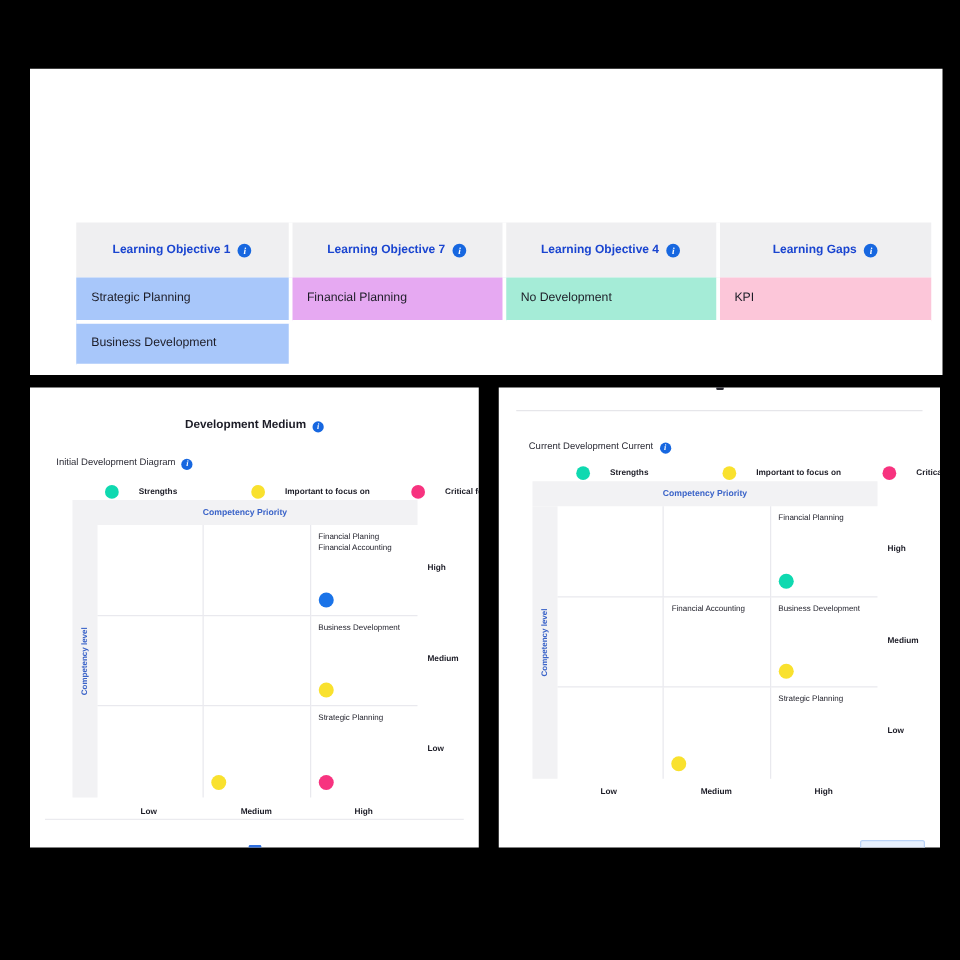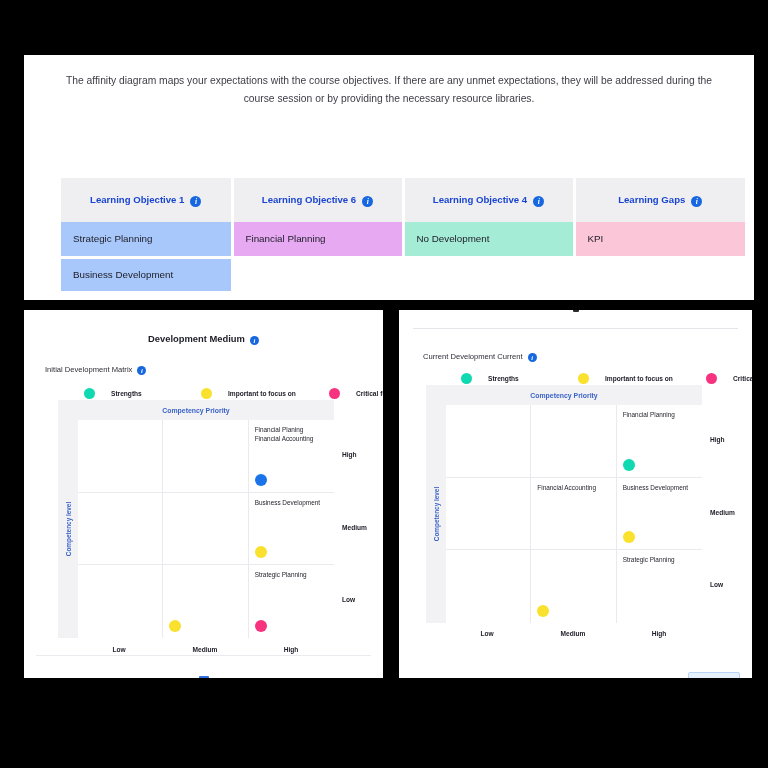--- a/index.html
+++ b/index.html
@@ -172,30 +172,29 @@
     position: absolute; font-size: 6.6px; color: #1c1c26;
     font-weight: bold; transform: translateX(-50%);
   }
 </style>
 </head>
 <body>
 
 <div class="stage">
 
   <div class="card-top">
-    <div class="page-desc">The affinity diagram maps your expectations with the course objectives. If there are any unmet expectations, they will be addressed during the course session or by providing the necessary resource libraries.</div>
 
     <table class="aff-table">
       <thead>
         <tr>
           <th>
             <span>Learning Objective 1</span><span class="info-icon">i</span>
           </th>
           <th>
-            <span>Learning Objective 6</span><span class="info-icon">i</span>
+            <span>Learning Objective 7</span><span class="info-icon">i</span>
           </th>
           <th>
             <span>Learning Objective 4</span><span class="info-icon">i</span>
           </th>
           <th>
             <span>Learning Gaps</span><span class="info-icon">i</span>
           </th>
         </tr>
       </thead>
       <tbody>
@@ -215,21 +214,21 @@
     </table>
   </div>
 
   <div class="card-matrix" id="card-left">
     <div class="matrix-inner">
       <div class="matrix-main-title">
         <span>Development Medium</span><span class="info-icon sm">i</span>
       </div>
 
       <div class="sub-title" style="left:21px; top:55px;">
-        <span>Initial Development Matrix</span><span class="info-icon sm">i</span>
+        <span>Initial Development Diagram</span><span class="info-icon sm">i</span>
       </div>
 
       <div class="legend" style="left:60px; top:78px;">
         <div class="legend-item" style="width:117px;">
           <span class="legend-dot" id="lg-l-0" style="background: rgb(15, 217, 176);"></span>
           <span class="legend-label">Strengths</span>
         </div>
         <div class="legend-item" style="width:128px;">
           <span class="legend-dot" id="lg-l-1" style="background: rgb(249, 225, 46);"></span>
           <span class="legend-label">Important to focus on</span>

